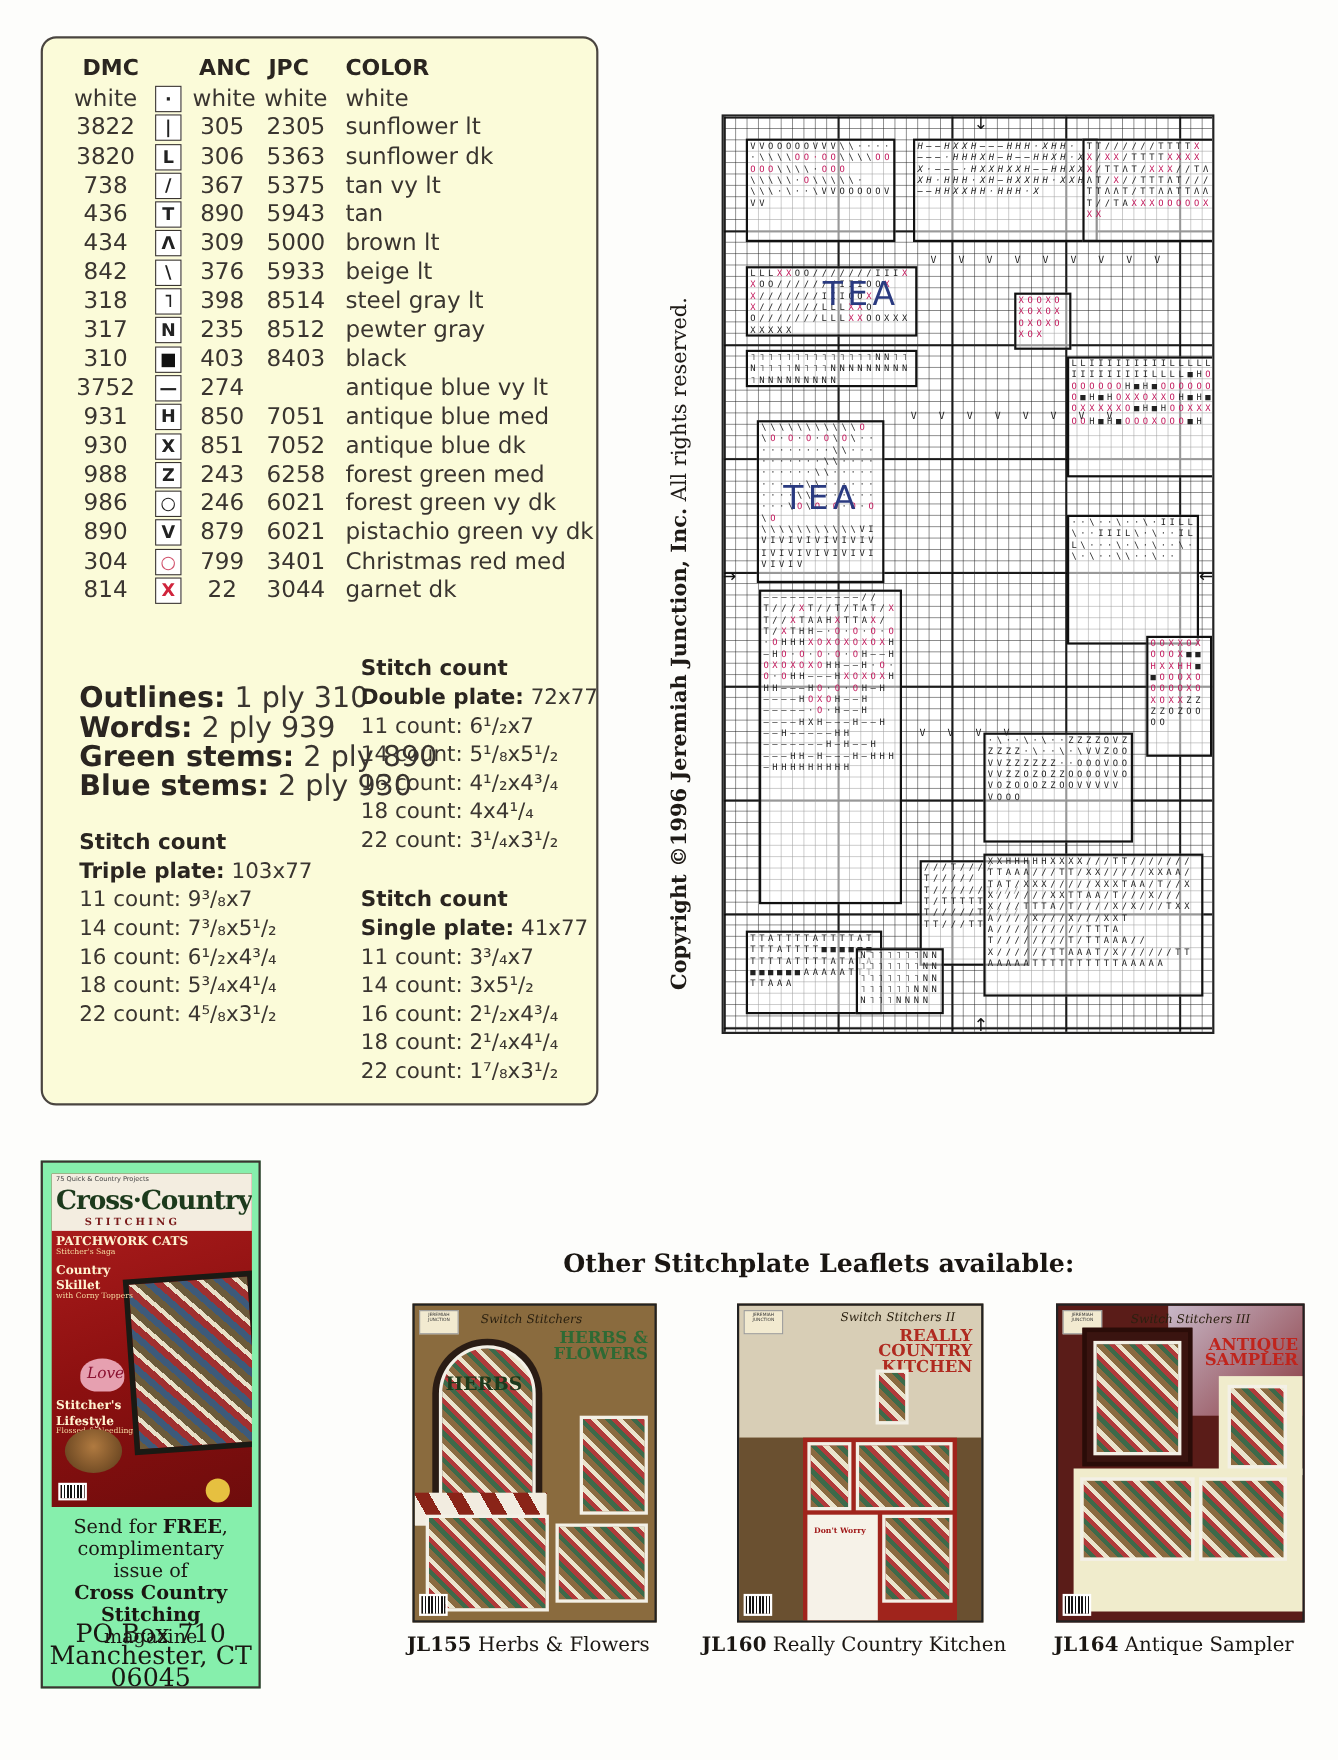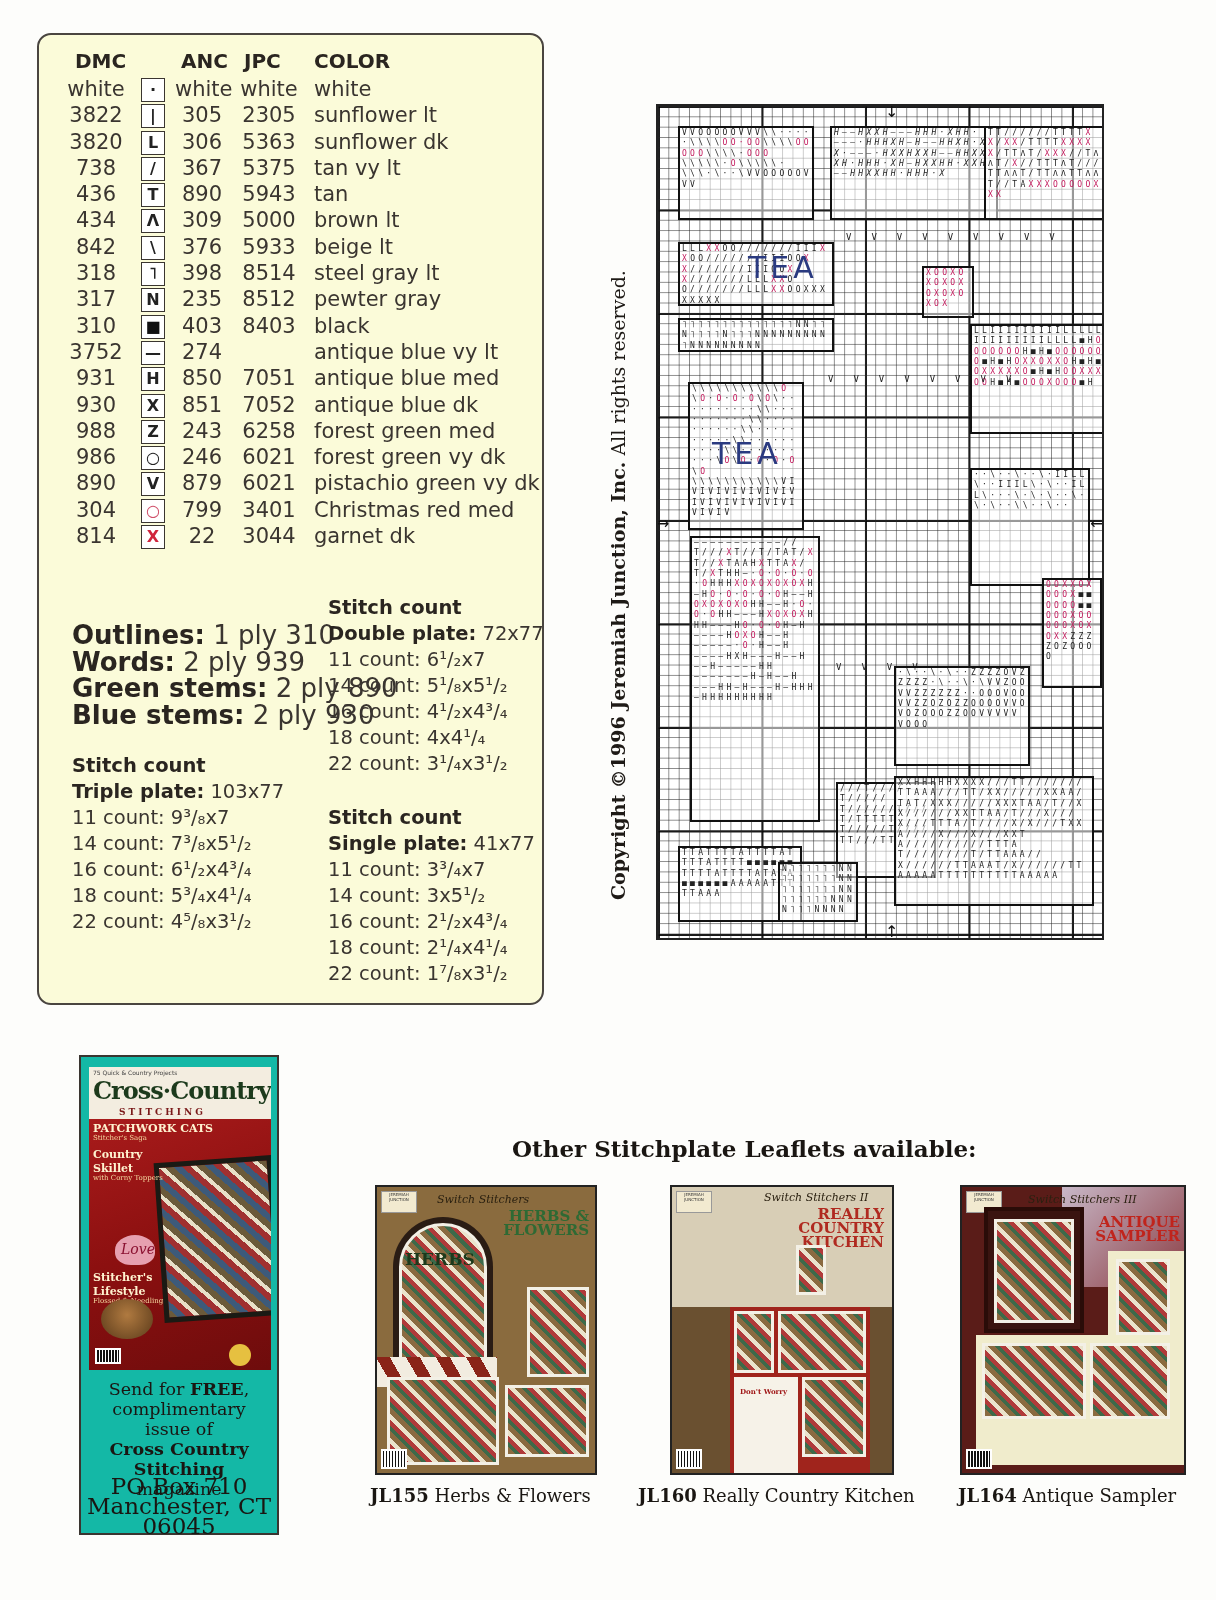--- a/index.html
+++ b/index.html
@@ -57,21 +57,21 @@
   .chart .motif { position: absolute; border: 2px solid #111; background: rgba(255,255,255,0.55); }
   .chart .motif .fill { position: absolute; inset: 0; font-size: 8px; line-height: 10.35px; letter-spacing: 3.3px; color: #222; overflow: hidden; word-break: break-all; font-family: "DejaVu Sans Mono", monospace; padding-left: 2px; }
   .chart .red { color: #c2185b; }
   .chart .vrow { position: absolute; font-size: 9px; letter-spacing: 20px; color: #222; font-family: "DejaVu Sans Mono", monospace; white-space: nowrap; }
   .chart .arrow { position: absolute; font-size: 16px; color: #111; line-height: 1; }
   .chart .word { position: absolute; font-size: 34px; color: #2a3a80; letter-spacing: 4px; font-family: "DejaVu Sans", sans-serif; }
 
   
   .offer {
     position: absolute; left: 37px; top: 1055px; width: 200px; height: 480px;
-    background: #14b8a6; border: 2px solid #3a3530; margin-left: 42px;
+    background: #86efac; border: 2px solid #3a3530;
   }
   .mag-cover {
     position: absolute; left: 8px; top: 10px; width: 182px; height: 303px;
     background: linear-gradient(160deg, #b21f1f 0%, #8c1010 55%, #6e0c0c 100%);
     overflow: hidden;
   }
   .mag-cover .mag-top { position: absolute; left: 0; top: 0; width: 100%; height: 52px; background: #f3ede0; }
   .mag-cover .mag-kicker { position: absolute; left: 4px; top: 2px; font-size: 6px; color: #444; }
   .mag-cover .mag-title { position: absolute; left: 4px; top: 9px; font-family: "DejaVu Serif", serif; font-weight: bold; font-size: 24px; color: #1c3a1c; letter-spacing: -1px; white-space: nowrap; }
   .mag-cover .mag-sub { position: absolute; left: 30px; top: 40px; font-family: "DejaVu Serif", serif; font-size: 9px; font-weight: bold; color: #7a1a1a; letter-spacing: 3px; }
@@ -316,21 +316,21 @@
   <div class="motif" style="left:30px;top:276px;width:116px;height:148px;">
     <div class="fill">\\\\\\\\\\\<span class="red">O</span>\<span class="red">O</span>·<span class="red">O</span>·<span class="red">O</span>·<span class="red">O</span>\<span class="red">O</span>\··········\\··········\\··········\\··········\\··········\\··········\<span class="red">O</span>\<span class="red">O</span>·<span class="red">O</span>·<span class="red">O</span>·<span class="red">O</span>\<span class="red">O</span>\\\\\\\\\\\VIVIVIVIVIVIVIVIVIVIVIVIVIVIVIVIV</div>
     <span class="word" style="left:22px;top:52px;font-size:30px">TEA</span>
   </div>
   <div class="vrow" style="left:170px;top:268px">VVVVVVVV</div>
 
   <div class="motif" style="left:312px;top:362px;width:120px;height:118px;">
     <div class="fill">··\··\··\·IILL\··IIIL\·\··ILL\···\·\·\··\·\·\··\\··\··</div>
   </div>
   <div class="motif" style="left:384px;top:472px;width:60px;height:110px;">
-    <div class="fill"><span class="red">OOXXOXOOOX</span>■■<span class="red">OOOO</span>■■<span class="red">OOOXOOOOOXOXOXX</span>ZZZZOZOOOO</div>
+    <div class="fill"><span class="red">OOXXOXOOOX</span>■■<span class="red">HXXHH</span>■■<span class="red">OOOXOOOOOXOXOXX</span>ZZZZOZOOOO</div>
   </div>
 
   <div class="motif" style="left:32px;top:430px;width:130px;height:286px;">
     <div class="fill">———————————//T///<span class="red">X</span>T//T/TAT/<span class="red">X</span>T//<span class="red">X</span>TAAH<span class="red">X</span>TTA<span class="red">X</span>/T/<span class="red">X</span>THH—·<span class="red">O</span>·<span class="red">O</span>·<span class="red">O</span>·<span class="red">O</span>·<span class="red">O</span>HHH<span class="red">XOXOXOXOX</span>H—H<span class="red">O</span>·<span class="red">O</span>·<span class="red">O</span>·<span class="red">O</span>·<span class="red">O</span>H——H<span class="red">OXOXOXO</span>HH——H·<span class="red">O</span>·<span class="red">O</span>·<span class="red">O</span>HH———H<span class="red">XOXOX</span>HHH———H<span class="red">O</span>·<span class="red">O</span>·<span class="red">O</span>H—H————H<span class="red">OXO</span>H——H—————·<span class="red">O</span>·H——H————HXH———H——H——H—————HH———————H—H——H———HH—H———H—HHH—HHHHHHHHH</div>
   </div>
   <div class="vrow" style="left:178px;top:556px">VVVV</div>
 
   <div class="motif" style="left:236px;top:560px;width:136px;height:100px;text-decoration:underline;">
     <div class="fill">·\··\·\··ZZZZOVZZZZZ·\··\·\VVZOOVVZZZZZZ··OOOVOOVVZZOZOZZOOOOVVO VOZOOOZZOOVVVVV VOOO</div>
   </div>

